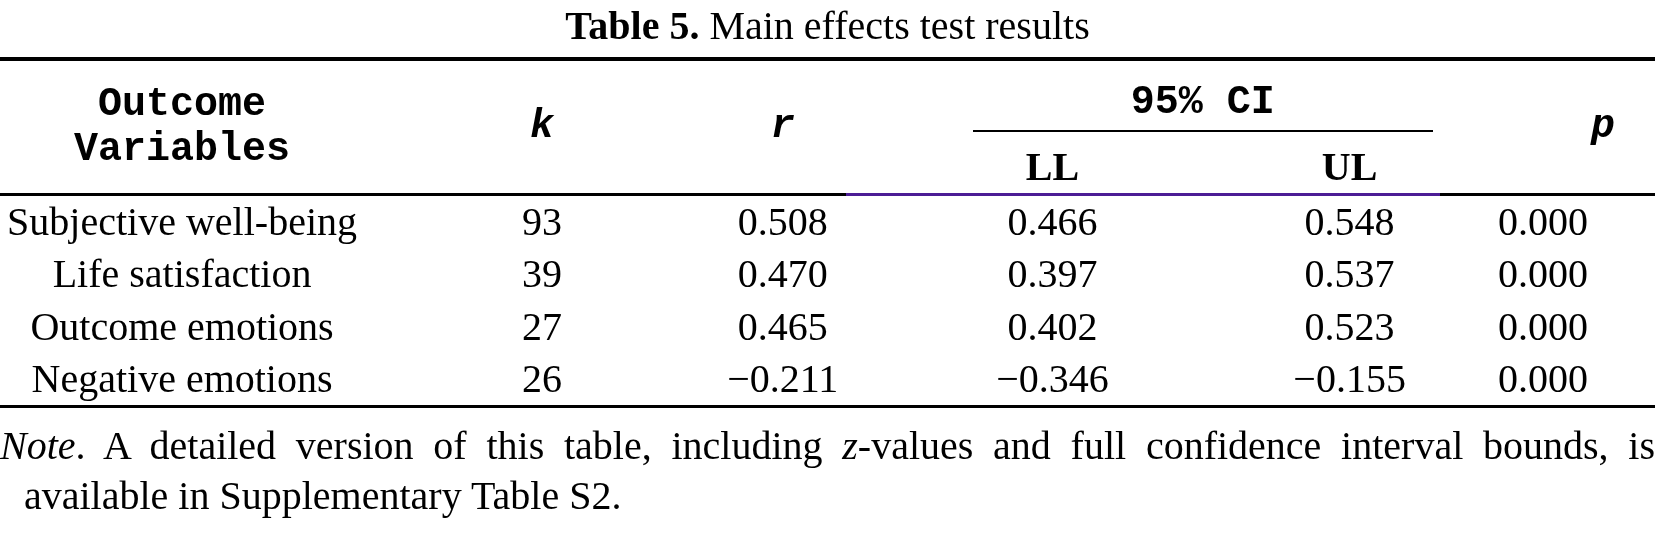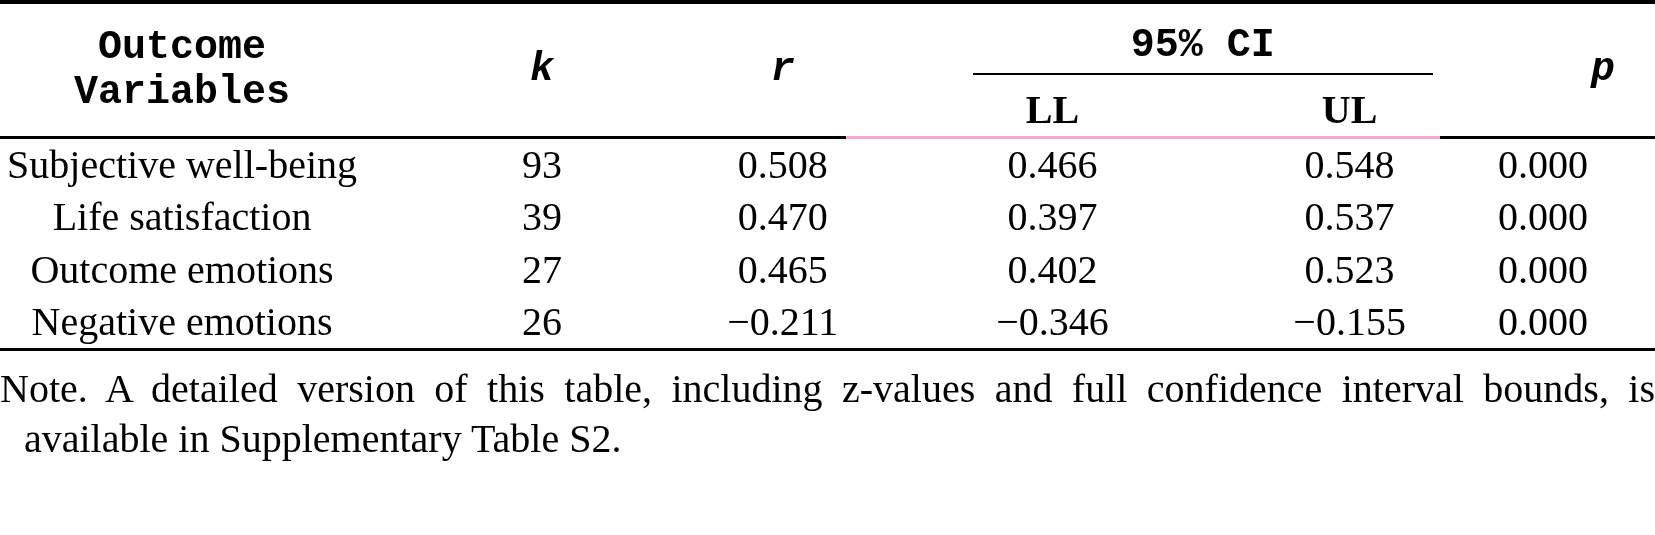--- a/index.html
+++ b/index.html
@@ -37,21 +37,21 @@
   col.c4 { width: 25.0%; }
   col.c5 { width: 10.9%; }
   col.c6 { width: 13.0%; }
 
   th, td { font-weight: normal; vertical-align: middle; text-align: center; overflow: visible; }
   thead tr.hrow1 { height: 81px; font-family: Liberation Mono, monospace; }
   thead tr.hrow2 { height: 54px; }
   th { font-weight: bold; }
   th.ital { font-style: italic; }
   th.rspan { border-bottom: 3px solid #000; }
-  tr.hrow2 th { border-bottom: 3px solid #f9a8d4; margin-top: 44px; }
+  tr.hrow2 th { border-bottom: 3px solid #4c1d95; margin-top: 44px; }
 
   th.ci-group { vertical-align: bottom; padding-bottom: 8px; border-bottom: none; }
   .ci-inner {
     margin: 0 7px 0 127px;
     border-bottom: 2px solid #000;
     padding-bottom: 5px;
     text-align: center;
   }
 
   th.p-head { text-align: right; padding-right: 40px; }
@@ -61,27 +61,28 @@
 
   
   .note {
     margin-top: 13px;
     width: 1655px;
     font-size: 40px;
     line-height: 50px;
   }
   .note-line1 { text-align: justify; text-align-last: justify; }
   .note-line2 { text-align: left; margin-left: 24px; }
-  .ital-inline { }
+  .ital-inline { font-style: italic; }
 </style>
 </head>
 <body>
 
 <div class="page">
 
+  <div class="title-row"><span class="title-label">Table 5.</span> <span>Main effects test results</span></div>
 
   <table class="main">
     <colgroup>
       <col class="c1">
         <col class="c2">
         <col class="c3">
         <col class="c4">
         <col class="c5">
         <col class="c6">
     </colgroup>

